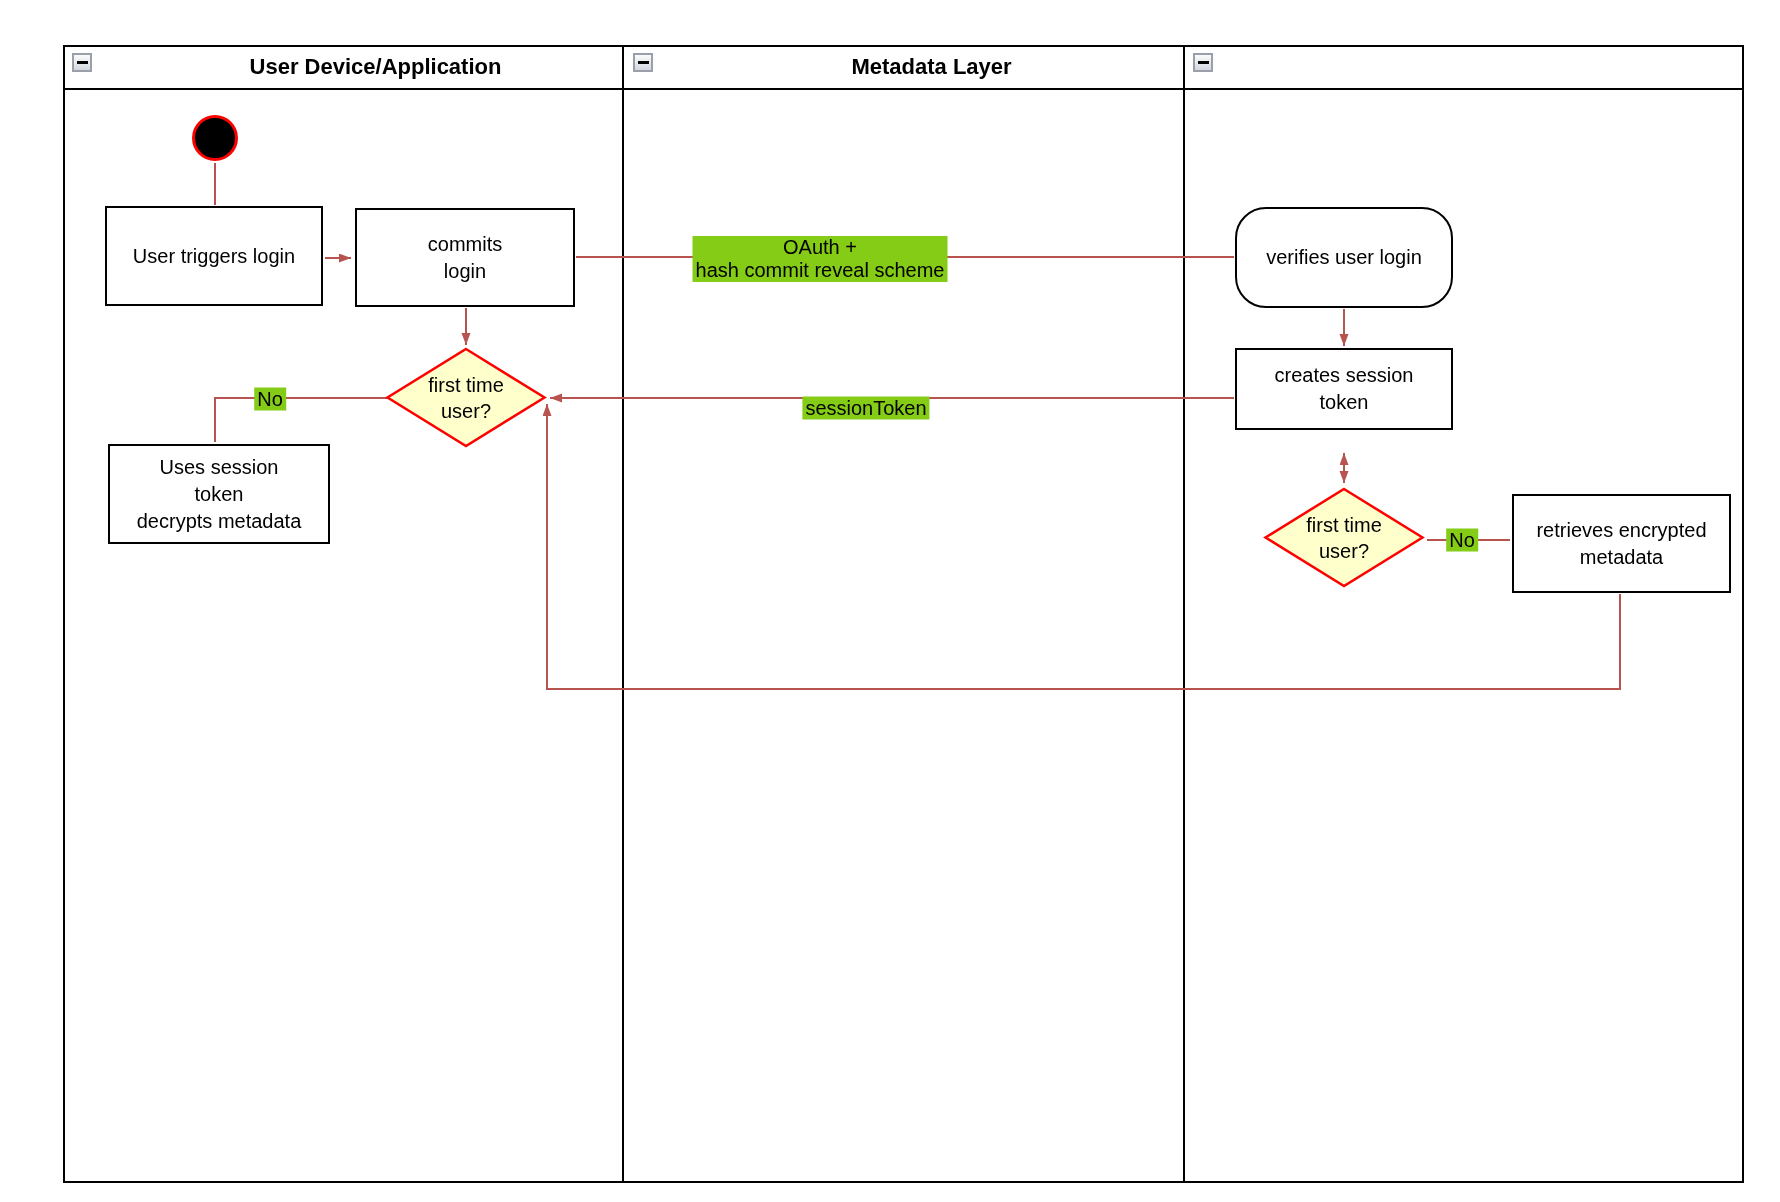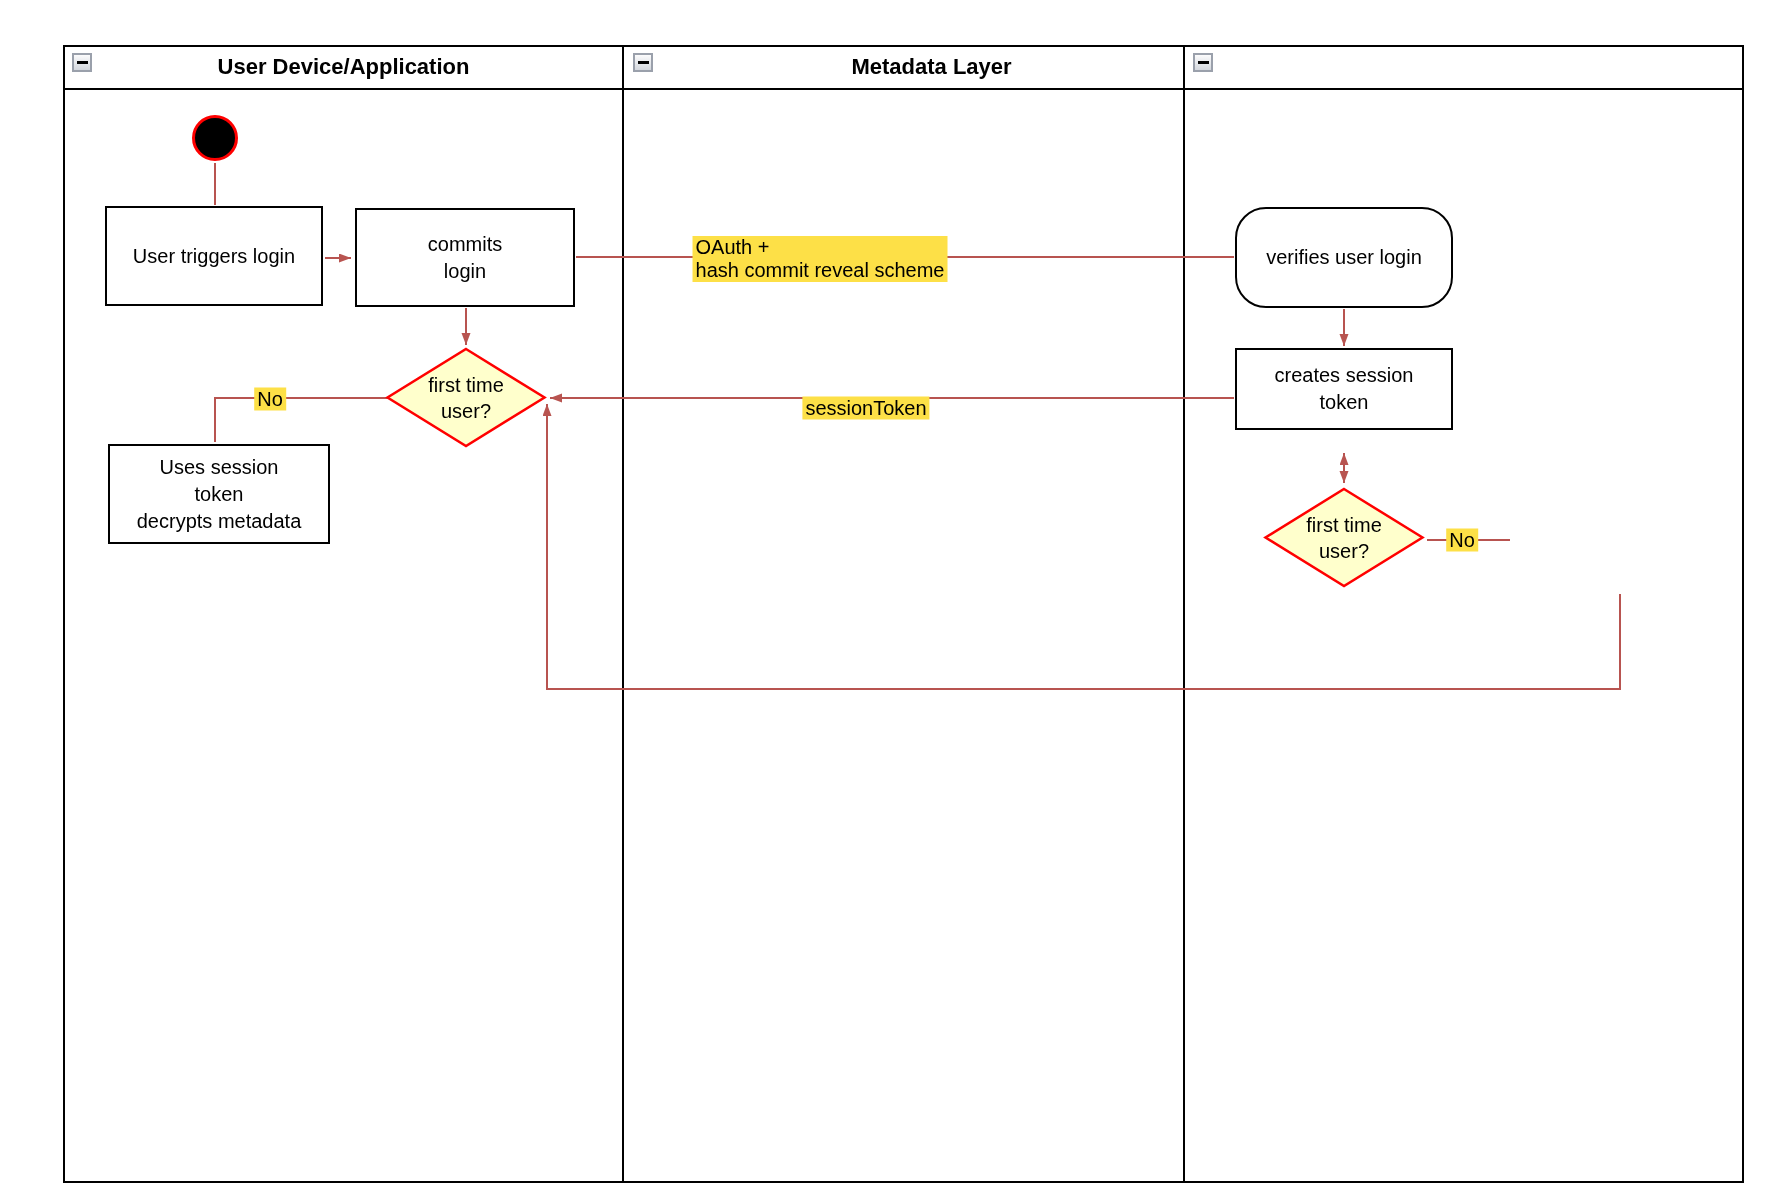--- a/index.html
+++ b/index.html
@@ -8,21 +8,21 @@
     font-family:"Liberation Sans","DejaVu Sans",sans-serif;color:#000;
   }
   
   .frame{position:absolute;left:63px;top:45px;width:1681px;height:1138px;border:2px solid #000;box-sizing:border-box;background:#fff;}
   .header-line{position:absolute;left:63px;top:88px;width:1681px;height:2px;background:#000;}
   .divider{position:absolute;top:45px;width:2px;height:1138px;background:#000;}
   .divider.d1{left:622px;}
   .divider.d2{left:1183px;}
   .lane-header{position:absolute;top:45px;height:44px;display:flex;align-items:center;justify-content:center;
     font-size:22px;font-weight:bold;}
-  .lane-header.h1{left:65px;width:557px;}
+  .lane-header.h1{left:65px;width:557px;padding-left:32px;}
   .lane-header.h2{left:624px;width:559px;margin-left:28px;}
   .lane-header.h3{left:1185px;width:557px;}
   
   .collapse{position:absolute;top:53px;width:20px;height:19px;box-sizing:border-box;
     border:2px solid #9aa0ab;background:linear-gradient(#fbfbfc,#d3d7dd);
     display:flex;align-items:center;justify-content:center;cursor:pointer;}
   .collapse .bar{width:11px;height:3px;background:#000;}
   .collapse.c1{left:72px;} .collapse.c2{left:633px;} .collapse.c3{left:1193px;}
   
   svg.wires{position:absolute;left:0;top:0;width:1780px;height:1202px;z-index:5;pointer-events:none;}
@@ -31,22 +31,22 @@
     display:flex;align-items:center;justify-content:center;text-align:center;
     font-size:20px;line-height:27px;white-space:pre-line;z-index:10;}
   .start{position:absolute;left:192px;top:115px;width:46px;height:46px;box-sizing:border-box;
     background:#000;border:3px solid #ff0000;border-radius:50%;z-index:10;}
   .decision{position:absolute;z-index:10;}
   .decision svg{position:absolute;left:0;top:0;width:100%;height:100%;}
   .decision .dtext{position:absolute;left:0;top:0;width:100%;height:100%;
     display:flex;align-items:center;justify-content:center;text-align:center;
     font-size:20px;line-height:26px;white-space:pre-line;}
   
-  .elabel{position:absolute;transform:translate(-50%,-50%);background:#fde047;padding:0 3px;
-    font-size:20px;line-height:23px;white-space:pre-line;z-index:8;}
+  .elabel{position:absolute;transform:translate(-50%,-50%);background:#84cc16;padding:0 3px;
+    font-size:20px;line-height:23px;text-align:center;white-space:pre-line;z-index:8;}
 </style>
 </head>
 <body>
 
 <div class="canvas">
 
   <div class="frame"></div>
   <div class="divider d1"></div>
   <div class="divider d2"></div>
   <div class="header-line"></div>
@@ -124,20 +124,24 @@
   </div>
 
   <div class="decision" style="left:1263px;top:487px;width:162px;height:101px;">
     <svg viewBox="0 0 162 101" preserveAspectRatio="none">
       <polygon points="81,2 159.5,50.5 81,99 2.5,50.5" fill="#ffffcc" stroke="#ff0000" stroke-width="2.5"></polygon>
     </svg>
     <div class="dtext">first time
 user?</div>
   </div>
 
+  <div class="node" style="left:1512px;top:494px;width:219px;height:99px;">
+    <span>retrieves encrypted
+metadata</span>
+  </div>
 
   <div class="elabel" style="left:820px;top:259px;">OAuth +
 hash commit reveal scheme</div>
   <div class="elabel" style="left:866px;top:408px;">sessionToken</div>
   <div class="elabel" style="left:270px;top:399px;">No</div>
   <div class="elabel" style="left:1462px;top:540px;">No</div>
 
 </div>
 
 </body></html>

